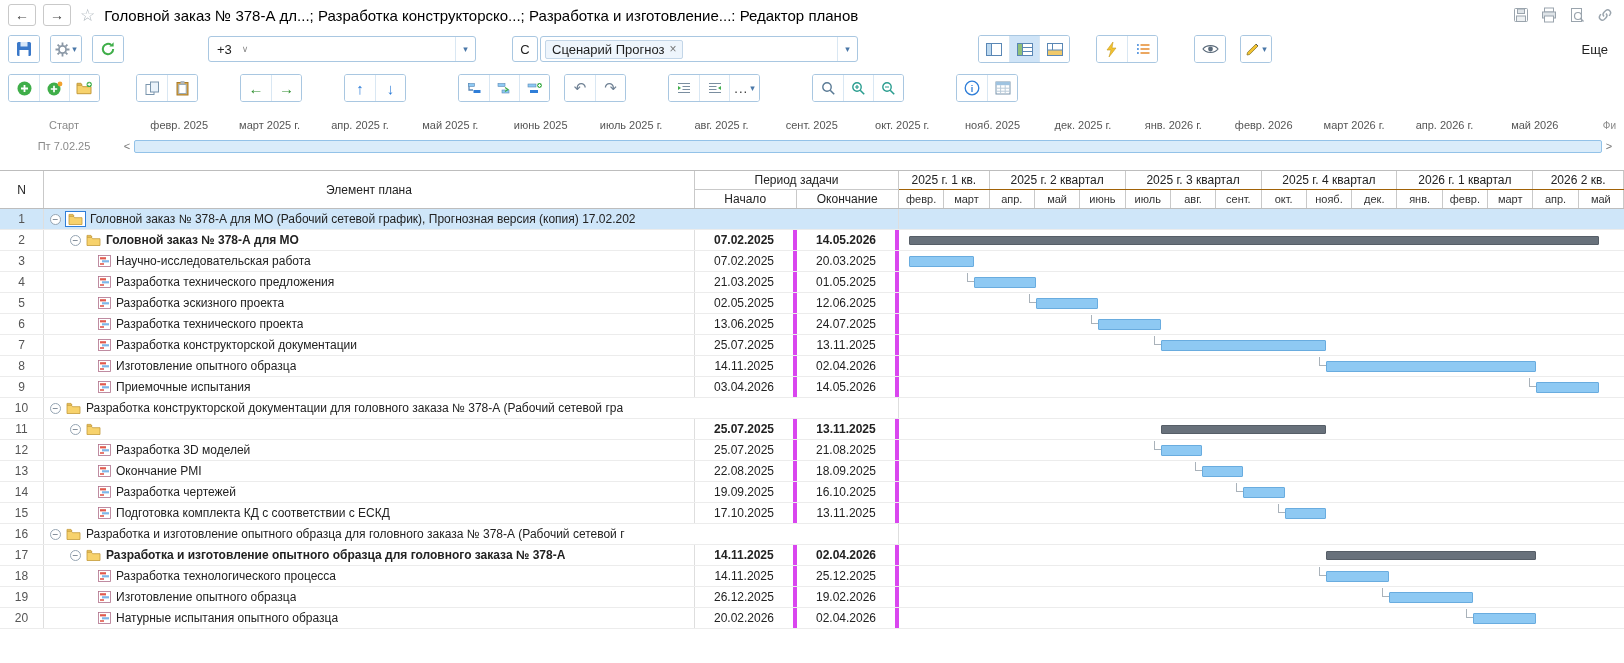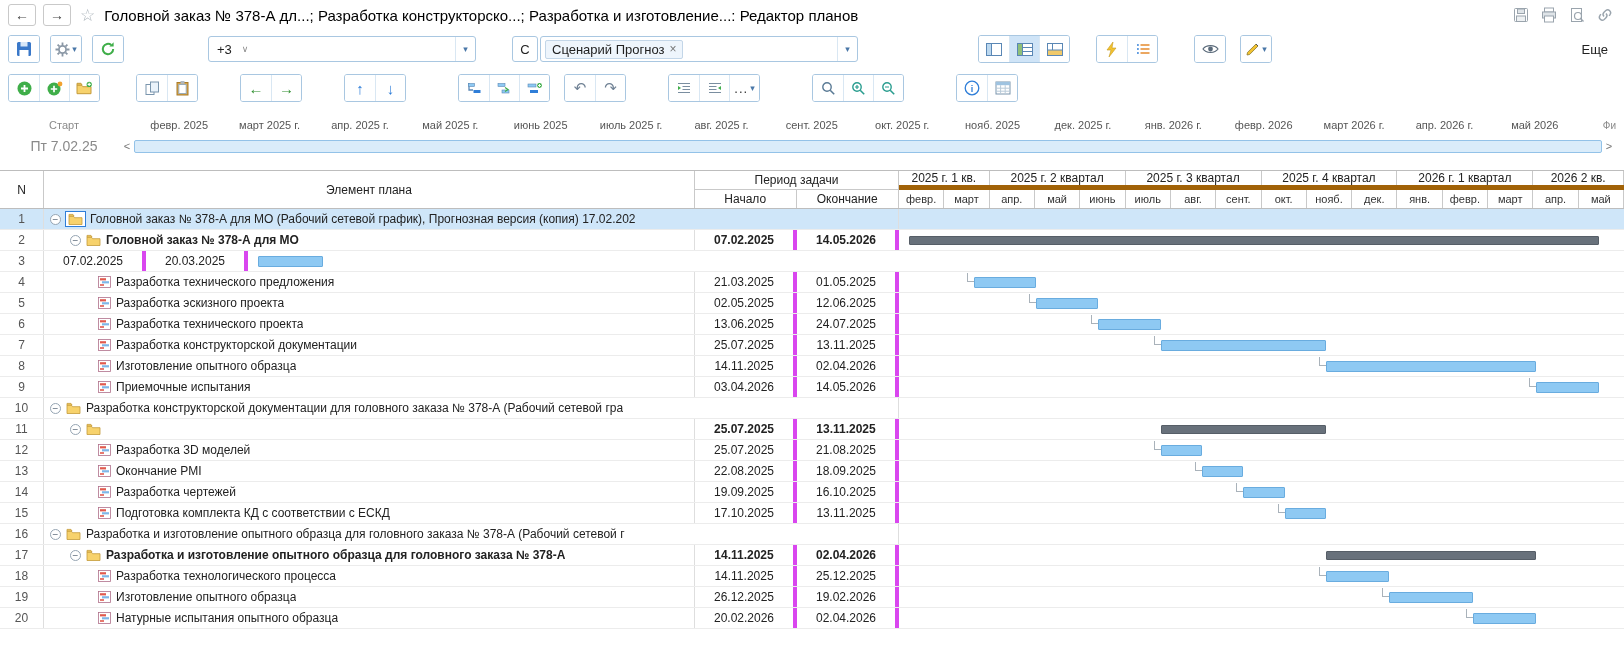--- a/index.html
+++ b/index.html
@@ -37,35 +37,35 @@
   .dots { font-size:13px; color:#333; letter-spacing:1px; }
 
   
   .timeline { height:62px; padding:6px 8px 0 8px; }
   .tl-row1 { display:flex; align-items:center; height:22px; }
   .tl-label { width:112px; text-align:center; font-size:11px; color:#8a8a8a; }
   .tl-months { flex:1; display:flex; margin:0 14px; }
   .tl-month { flex:1; text-align:center; font-size:11px; color:#555; white-space:nowrap; overflow:hidden; }
   .tl-fin { width:22px; font-size:10px; color:#8a8a8a; text-align:right; }
   .tl-row2 { display:flex; align-items:center; height:20px; }
-  .tl-date { width:112px; text-align:center; font-size:14px; color:#8a8a8a; }
+  .tl-date { width:112px; text-align:center; font-size:11px; color:#8a8a8a; }
   .tl-arrow { width:14px; text-align:center; font-size:11px; color:#777; }
   .tl-band { flex:1; height:13px; background:#daecfa; border:1px solid #93c2e8; border-radius:2px; }
 
   
   .thead { display:flex; border-top:1px solid #bdbdbd; border-bottom:1px solid #bdbdbd; font-size:12px; color:#222; background:#fff; }
   .th-n { width:44px; border-right:1px solid #c9c9c9; display:flex; align-items:center; justify-content:center; }
   .th-plan { width:651px; border-right:1px solid #c9c9c9; display:flex; align-items:center; justify-content:center; }
   .th-period { width:204px; border-right:1px solid #c9c9c9; display:flex; flex-direction:column; }
   .th-period-top { height:19px; display:flex; align-items:center; justify-content:center; border-bottom:1px solid #c9c9c9; }
   .th-period-bottom { height:18px; display:flex; }
   .th-period-bottom span { width:102px; display:flex; align-items:center; justify-content:center; }
   .th-period-bottom span:first-child { border-right:1px solid #c9c9c9; }
   .th-gantt { width:725px; display:flex; flex-direction:column; }
-  .qrow { height:19px; display:flex; border-bottom:5px solid #a16207; }
+  .qrow { height:19px; display:flex; border-bottom:1px solid #a16207; }
   .qcell { border-right:1px solid #c9c9c9; display:flex; align-items:center; justify-content:center; font-size:12px; white-space:nowrap; overflow:hidden; }
   .mrow { height:18px; display:flex; }
   .mcell { border-right:1px solid #c9c9c9; display:flex; align-items:center; justify-content:center; font-size:11px; color:#333; white-space:nowrap; overflow:hidden; }
 
   .tbody { font-size:12px; }
   .trow { display:flex; height:21px; border-bottom:1px solid #ececec; background:#fff; }
   .trow.selected .td { background:#cfe6f9; }
   .trow.summary { font-weight:bold; }
   .td { height:100%; }
   .td-n { width:44px; border-right:1px solid #dedede; text-align:center; line-height:20px; color:#555; font-weight:normal; }
@@ -536,20 +536,31 @@
           <span class="rowtext">Головной заказ № 378-А для МО</span>
         </div>
         <div class="td td-date">07.02.2025</div>
         <div class="td td-date">14.05.2026</div>
         <div class="td td-gantt">
           <div class="bar summary" style="left: 1.33929%; width: 95.2333%;"></div>
         </div>
       </div>
       <div class="trow task">
         <div class="td td-n">3</div>
+        <div class="td td-plan" style="padding-left: 54px;">
+          <span class="icon">
+            <svg width="13" height="12">
+              <rect x="0.5" y="0.5" width="12" height="11" fill="#fff" stroke="#b0708a" stroke-width="0.8"></rect>
+              <rect x="2" y="2.2" width="6" height="2.2" fill="#e05a4e"></rect>
+              <rect x="4" y="5.2" width="7" height="2.2" fill="#7fb7e8"></rect>
+              <rect x="2" y="8.2" width="4" height="1.6" fill="#e05a4e"></rect>
+            </svg>
+          </span>
+          <span class="rowtext">Научно-исследовательская работа</span>
+        </div>
         <div class="td td-date">07.02.2025</div>
         <div class="td td-date">20.03.2025</div>
         <div class="td td-gantt">
           <div class="bar task" style="left: 1.33929%; width: 8.94297%;"></div>
         </div>
       </div>
       <div class="trow task">
         <div class="td td-n">4</div>
         <div class="td td-plan" style="padding-left: 54px;">
           <span class="icon">

